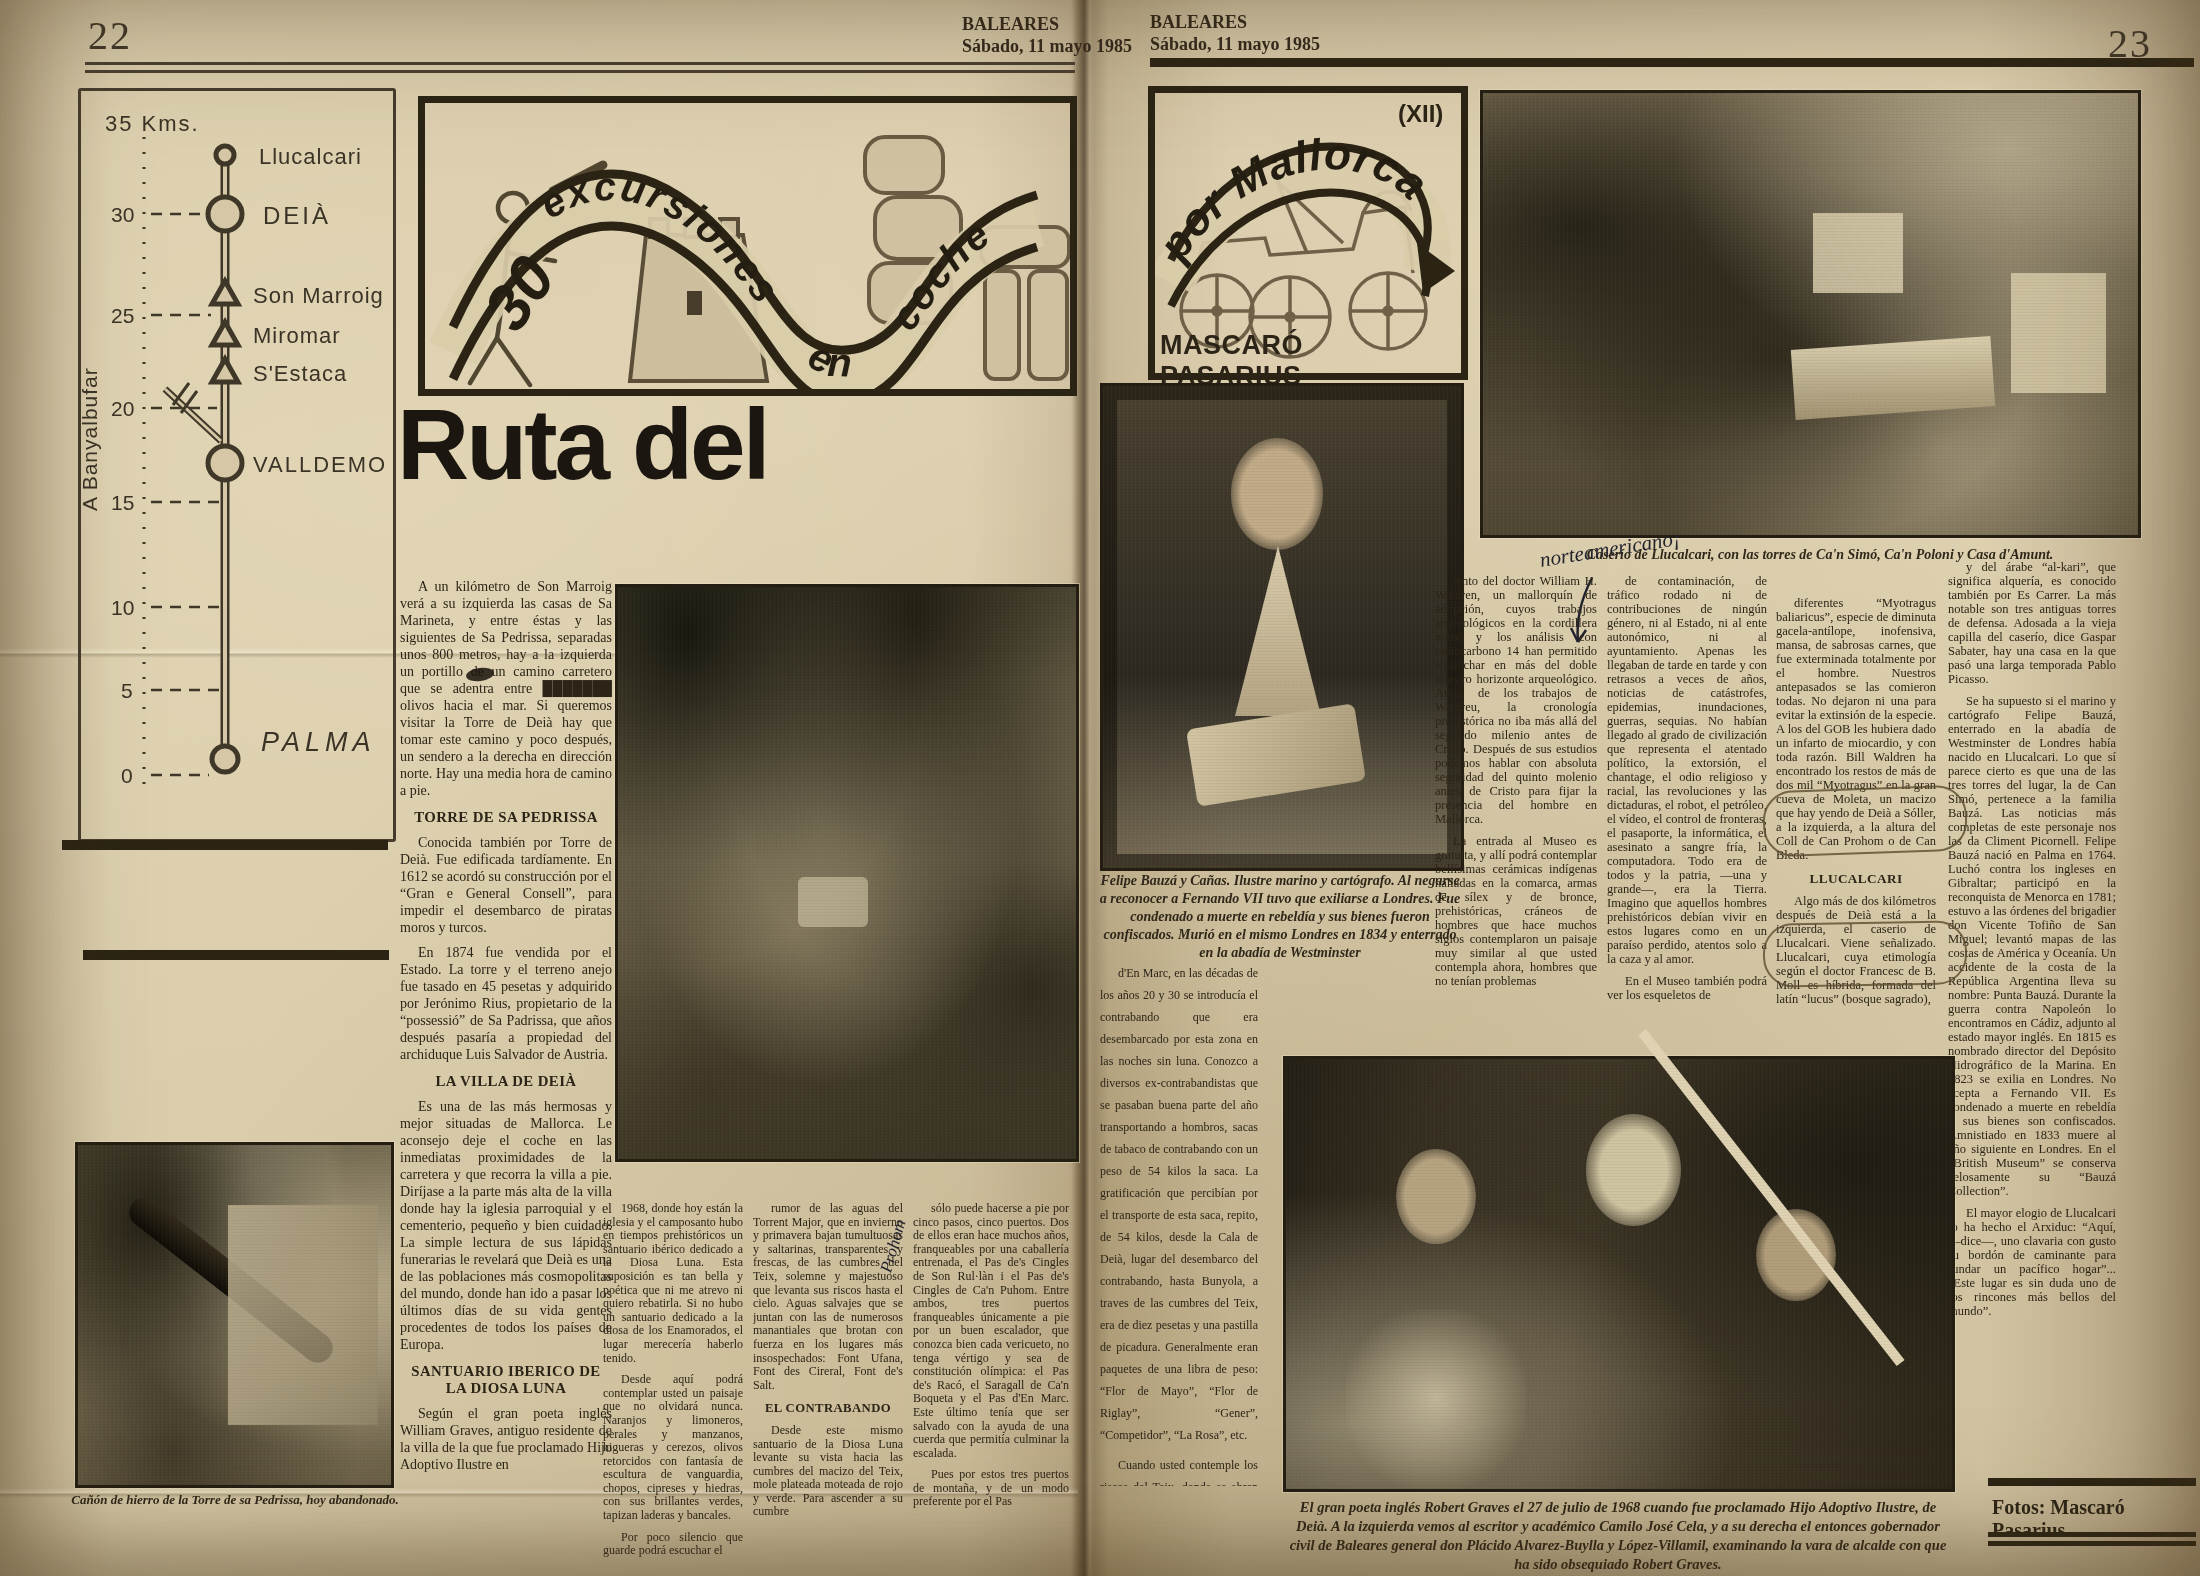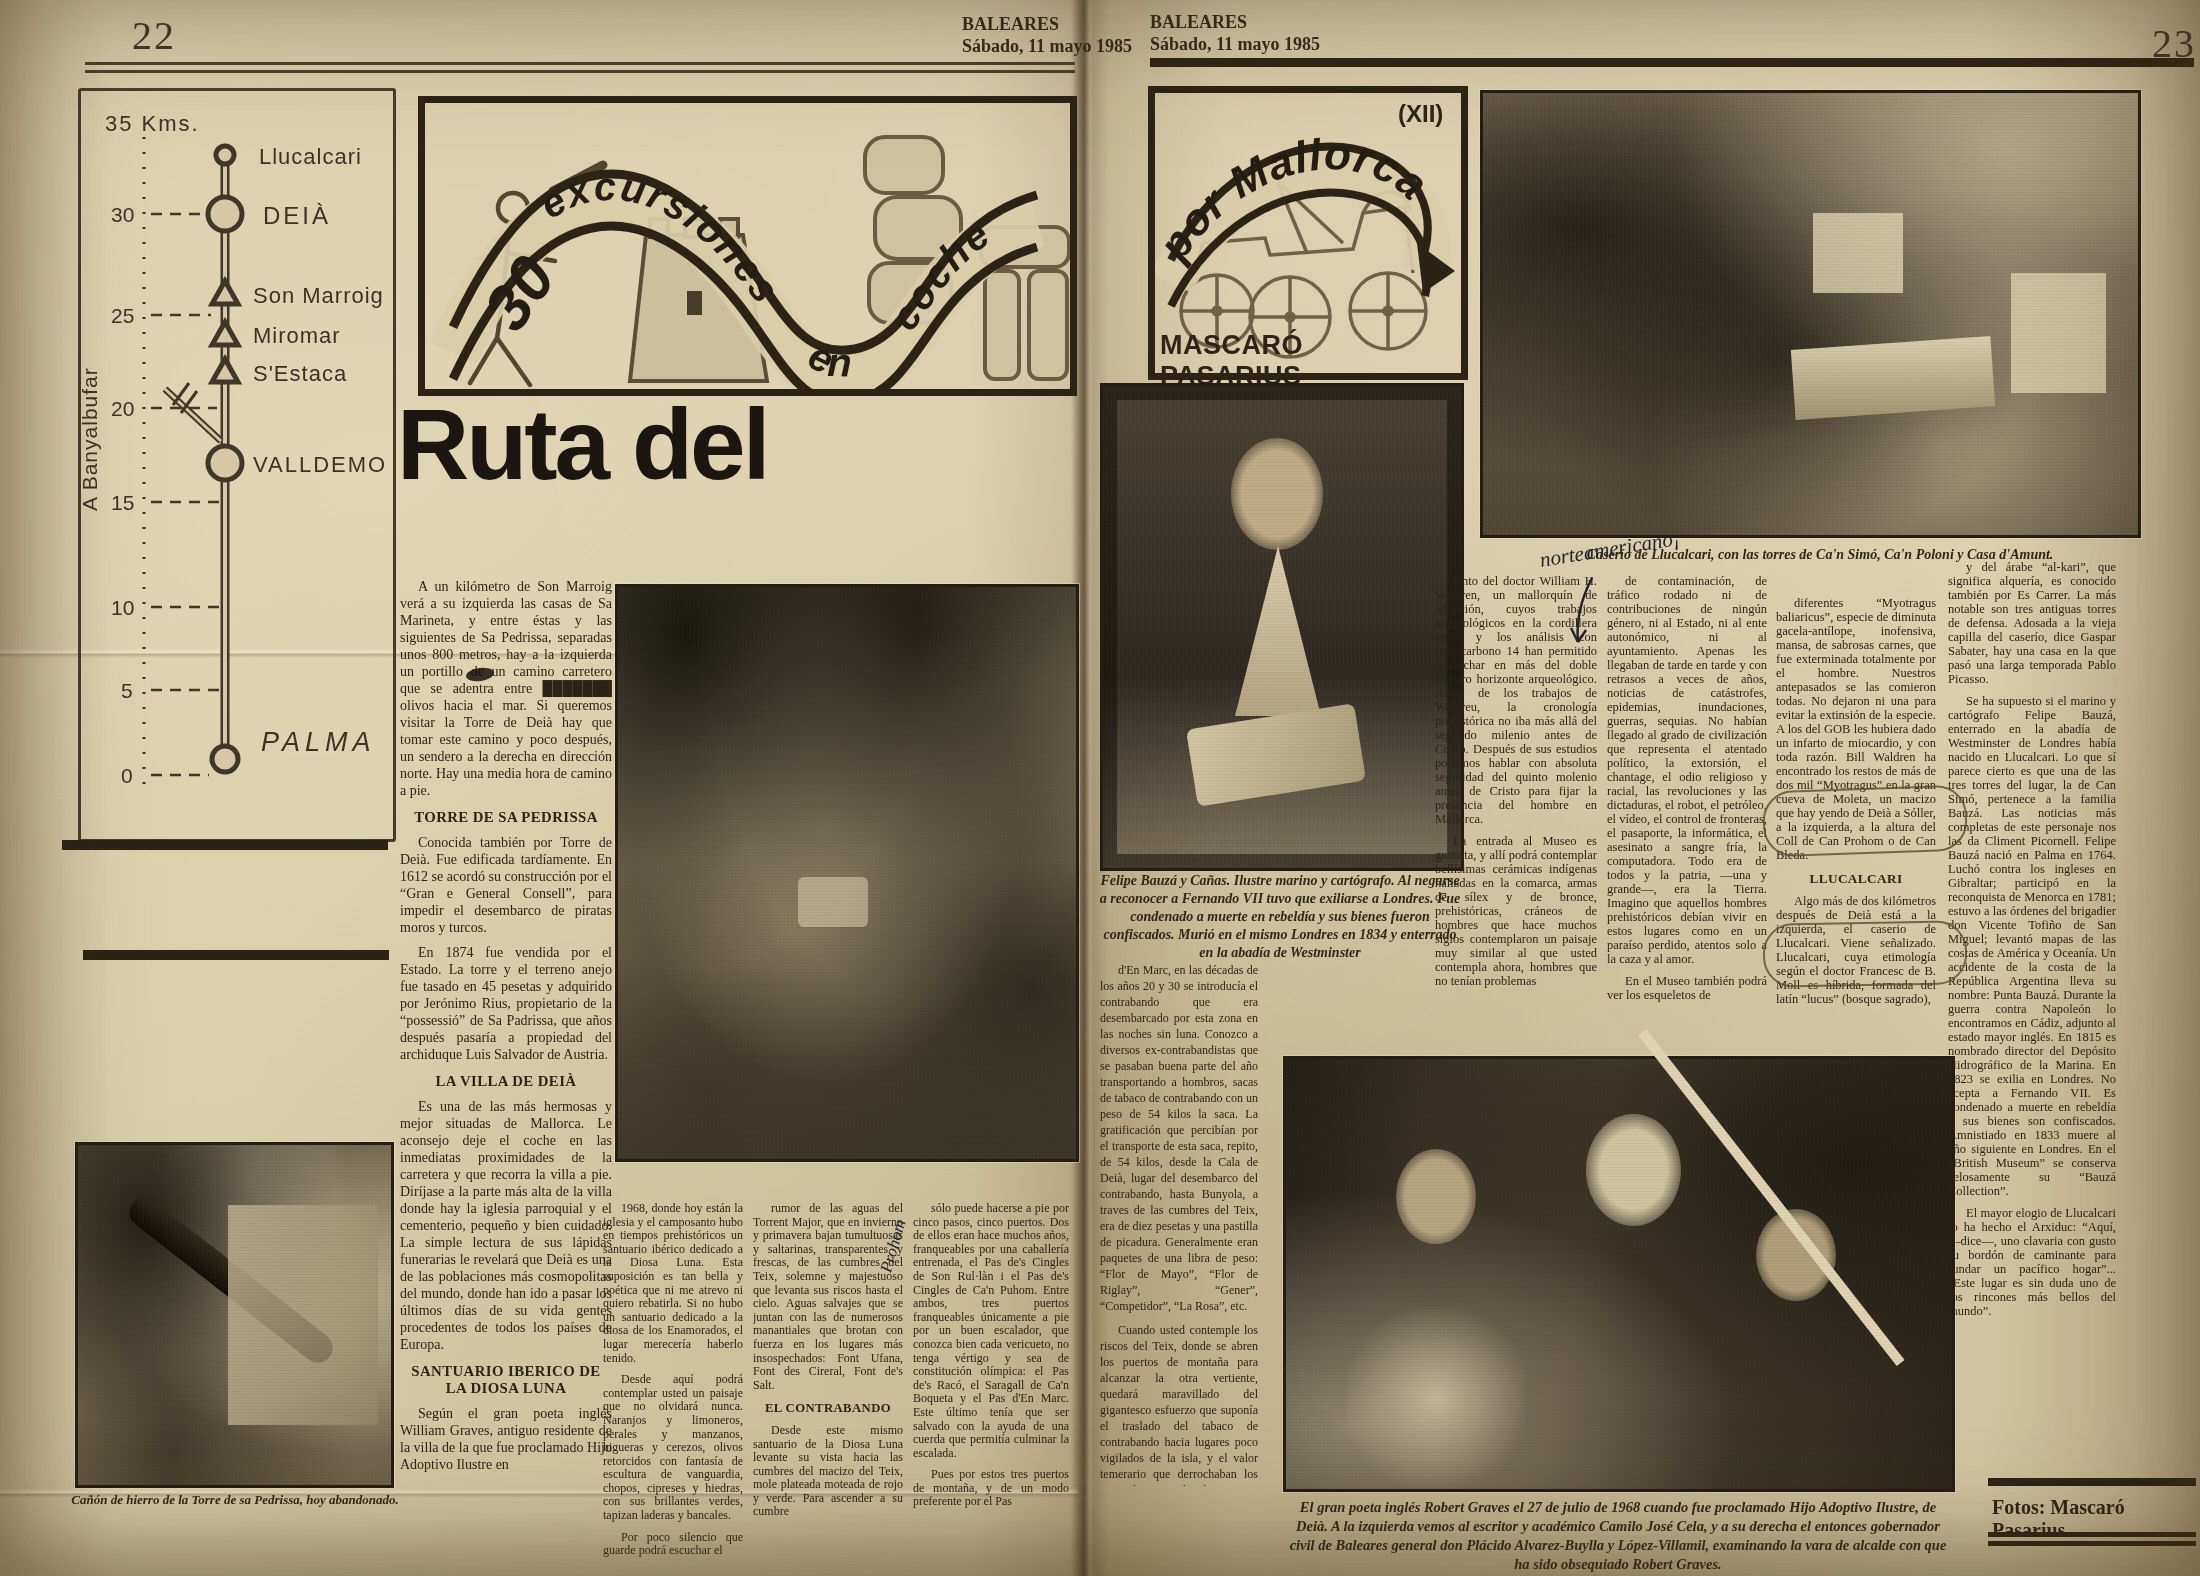--- a/index.html
+++ b/index.html
@@ -11,21 +11,21 @@
       radial-gradient(ellipse at 60% 90%, rgba(120,95,55,.18), transparent 60%),
       linear-gradient(90deg,#c0af8d 0,#d8cba9 5%,#d6c8a6 44%,#c2b190 48.6%,#8e7c5e 49.4%,#b9a884 50.4%,#d2c4a2 56%,#d9ccaa 90%,#b8a685 100%);
   }
   #sheet::after{content:"";position:absolute;inset:0;pointer-events:none;
     box-shadow:inset 0 0 140px rgba(70,52,24,.5), inset 0 -30px 60px rgba(70,52,24,.25);}
   .crease-h{position:absolute;left:0;width:1078px;height:10px;pointer-events:none;
     background:linear-gradient(180deg,transparent,rgba(255,250,230,.35) 45%,rgba(90,70,40,.25) 65%,transparent);}
   .gutter{position:absolute;top:0;left:1072px;width:22px;height:1576px;pointer-events:none;
     background:linear-gradient(90deg,transparent,rgba(70,52,26,.45) 40%,rgba(40,28,12,.5) 55%,rgba(220,205,170,.25) 80%,transparent);}
   .abs{position:absolute;}
-  .pagenum{font-size:40px;color:#40372a;letter-spacing:2px;margin-left:44px;}
+  .pagenum{font-size:40px;color:#40372a;letter-spacing:2px;}
   .masthead{font-size:18px;font-weight:bold;line-height:1.22;color:#33291c;}
   .masthead .date{font-weight:bold;}
   .rule-double{border-top:3px solid #4a4030;border-bottom:3px solid #4a4030;height:5px;}
   .bar{background:#2b2414;}
   .boxed{border:7px solid #2b2414;background:rgba(222,209,178,.25);}
   .headline{font-family:"Liberation Sans","DejaVu Sans",sans-serif;font-weight:bold;
     font-size:100px;line-height:.93;letter-spacing:-3px;color:#1b1610;}
   .lede{font-size:13.5px;font-weight:bold;line-height:16px;text-align:justify;}
   .col{position:absolute;overflow:hidden;text-align:justify;}
   .cp{margin:0 0 8px;text-indent:18px;}
@@ -254,21 +254,21 @@
   </svg>
 
   <div class="photo" style="left:1100px;top:383px;width:358px;height:482px;background:linear-gradient(180deg,#4a4231,#2d2920 60%,#37302285);box-shadow:inset 0 0 0 14px rgba(18,14,7,.55)">
     <div class="abs" style="left:128px;top:52px;width:92px;height:112px;background:radial-gradient(ellipse,#c0aa87 55%,rgba(120,100,70,.2) 80%);border-radius:50%"></div>
     <div class="abs" style="left:132px;top:160px;width:86px;height:170px;background:linear-gradient(180deg,#d9cbab,#b3a382);clip-path:polygon(50% 0,0 100%,100% 100%)"></div>
     <div class="abs" style="left:88px;top:330px;width:170px;height:78px;background:linear-gradient(120deg,#d3c4a2,#a99a78);transform:rotate(-9deg);border-radius:8px"></div>
     <div class="grain"></div>
   </div>
   <div class="abs caption" style="left:1098px;top:872px;width:364px;font-size:14px;line-height:18px">Felipe Bauzá y Cañas. Ilustre marino y cartógrafo. Al negarse a reconocer a Fernando VII tuvo que exiliarse a Londres. Fue condenado a muerte en rebeldía y sus bienes fueron confiscados. Murió en el mismo Londres en 1834 y enterrado en la abadía de Westminster</div>
 
-  <div class="col rcol" style="left:1100px;top:962px;width:158px;height:524px;font-size:12px;line-height:16px">
+  <div class="col rcol" style="left:1100px;top:962px;width:158px;height:524px;font-size:12px;line-height:22px">
       <p class="cp">d'En Marc, en las décadas de los años 20 y 30 se introducía el contrabando que era desembarcado por esta zona en las noches sin luna. Conozco a diversos ex-contrabandistas que se pasaban buena parte del año transportando a hombros, sacas de tabaco de contrabando con un peso de 54 kilos la saca. La gratificación que percibían por el transporte de esta saca, repito, de 54 kilos, desde la Cala de Deià, lugar del desembarco del contrabando, hasta Bunyola, a traves de las cumbres del Teix, era de diez pesetas y una pastilla de picadura. Generalmente eran paquetes de una libra de peso: “Flor de Mayo”, “Flor de Riglay”, “Gener”, “Competidor”, “La Rosa”, etc.</p>
       <p class="cp">Cuando usted contemple los riscos del Teix, donde se abren los puertos de montaña para alcanzar la otra vertiente, quedará maravillado del gigantesco esfuerzo que suponía el traslado del tabaco de contrabando hacia lugares poco vigilados de la isla, y el valor temerario que derrochaban los porteadores por dos duros y una libra de tabaco; no solo valor, sino también fortaleza física.</p>
     </div>
   <div class="col rcol" style="left:1435px;top:574px;width:162px;height:482px">
       <p class="cp">lento del doctor William H. Waldren, un mallorquín de adopción, cuyos trabajos arqueológicos en la cordillera norte y los análisis con radiocarbono 14 han permitido ensanchar en más del doble nuestro horizonte arqueológico. Antes de los trabajos de Waldreu, la cronología prehistórica no iba más allá del segundo milenio antes de Cristo. Después de sus estudios podemos hablar con absoluta seguridad del quinto molenio antes de Cristo para fijar la presencia del hombre en Mallorca.</p>
       <p class="cp">La entrada al Museo es gratuita, y allí podrá contemplar bellísimas cerámicas indígenas halladas en la comarca, armas de sílex y de bronce, prehistóricas, cráneos de hombres que hace muchos siglos contemplaron un paisaje muy similar al que usted contempla ahora, hombres que no tenían problemas</p>
     </div>
   <div class="col rcol" style="left:1607px;top:574px;width:160px;height:482px">
       <p class="cp">de contaminación, de tráfico rodado ni de contribuciones de ningún género, ni al Estado, ni al ente autonómico, ni al ayuntamiento. Apenas les llegaban de tarde en tarde y con retrasos a veces de años, noticias de catástrofes, epidemias, inundaciones, guerras, sequias. No habían llegado al grado de civilización que representa el atentado político, la extorsión, el chantage, el odio religioso y racial, las revoluciones y las dictaduras, el robot, el petróleo, el vídeo, el control de fronteras, el pasaporte, la informática, el asesinato a sangre fría, la computadora. Todo era de todos y la patria, —una y grande—, era la Tierra. Imagino que aquellos hombres prehistóricos debían vivir en estos lugares como en un paraíso perdido, atentos solo a la caza y al amor.</p>
       <p class="cp">En el Museo también podrá ver los esqueletos de</p>

